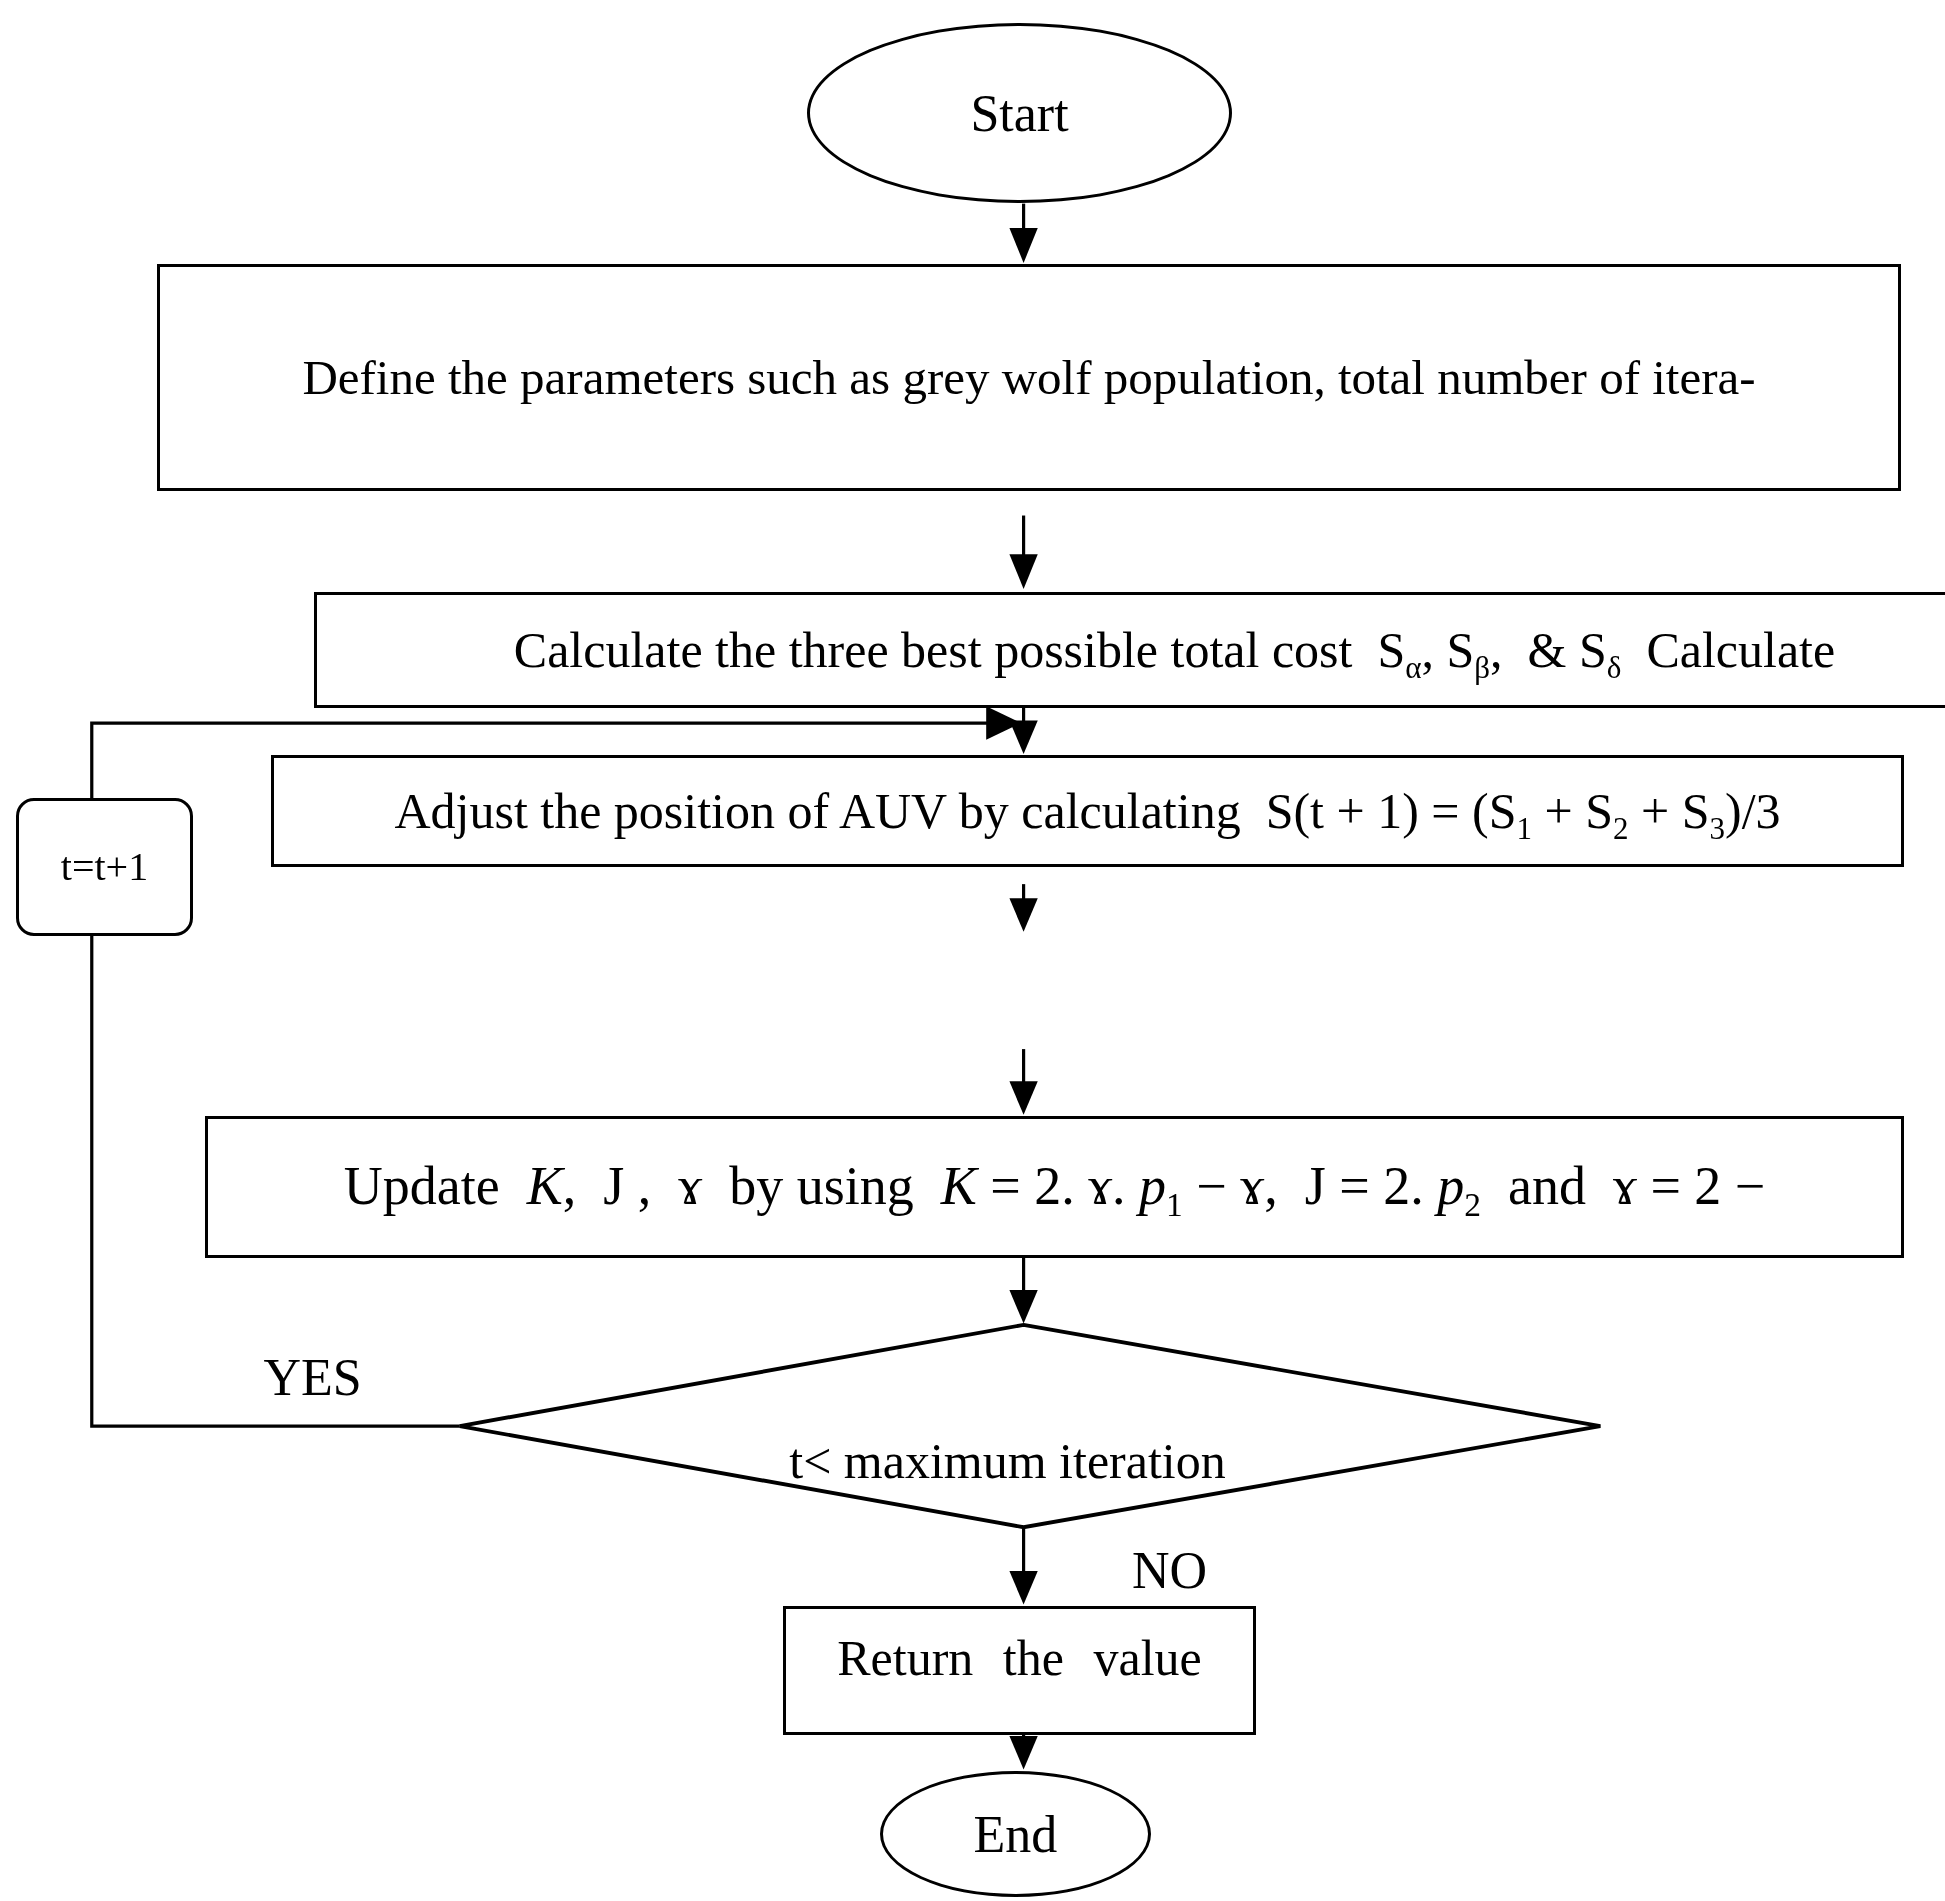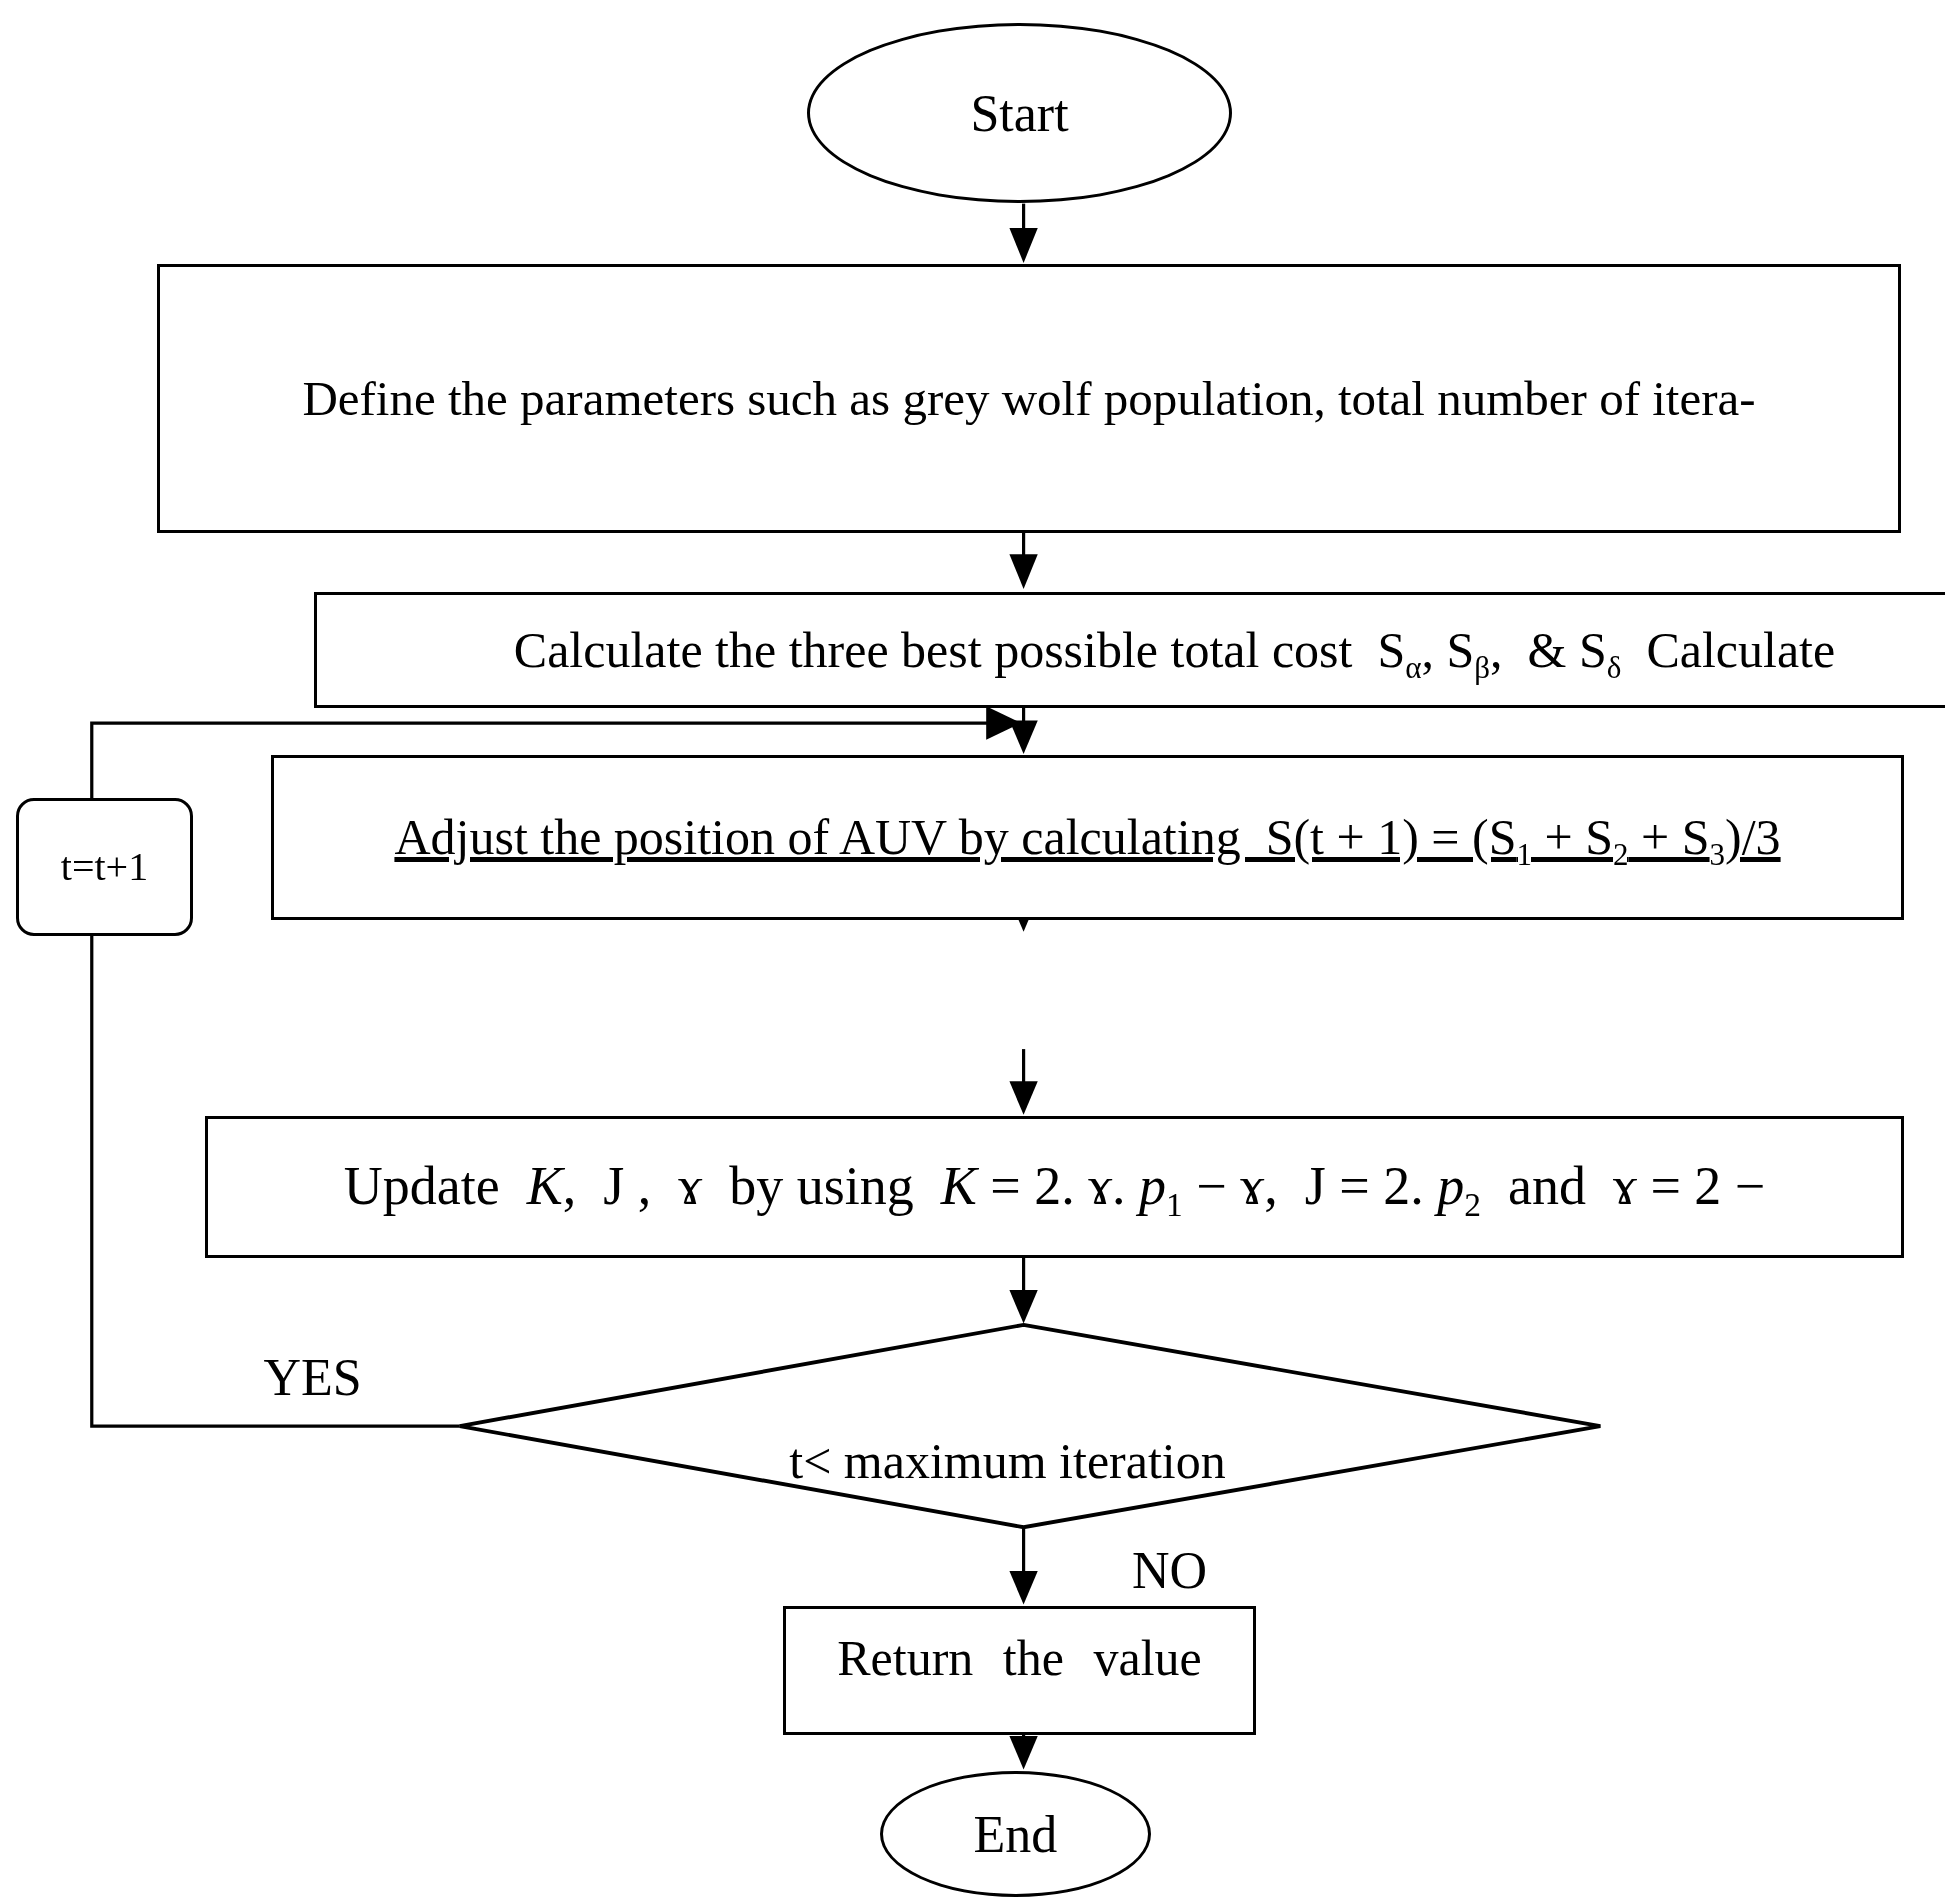--- a/index.html
+++ b/index.html
@@ -66,29 +66,29 @@
     <polygon points="1566,2438 1610,2438 1588,2490" fill="#000"></polygon>
     <polygon points="1566,2694 1610,2694 1588,2746" fill="#000"></polygon>
 
     <polygon points="1588,2056 2483,2213 1588,2370 713,2213" fill="#ffffff" stroke="#000" stroke-width="6"></polygon>
   </svg>
 
   <div class="node ellipse f80" style="left:807px;top:23px;width:425px;height:180px;">
     <span>Start</span>
   </div>
 
-  <div class="node f76" style="left:157px;top:264px;width:1744px;height:269px;gap:34px;padding:0 39px;">
+  <div class="node f76" style="left:157px;top:264px;width:1744px;height:227px;gap:34px;padding:0 39px;">
     <div class="ln">Define the parameters such as grey wolf population, total number of itera-</div>
   </div>
 
   <div class="node f78" style="left:314px;top:592px;width:1721px;height:116px;padding:0 26px;">
     <div class="ln"><span>Calculate the three best possible total cost  S</span><sub>α</sub><span>, S</span><sub>β</sub><span>,  &amp; S</span><sub>δ</sub><span>  Calculate</span></div>
   </div>
 
-  <div class="node f78" style="left:271px;top:755px;width:1633px;height:165px;padding:16px 26px;text-decoration:underline;">
+  <div class="node f78" style="left:271px;top:755px;width:1633px;height:112px;padding:16px 26px;">
     <div class="ln"><span>Adjust the position of AUV by calculating  S(t + 1) = (S</span><sub>1</sub><span> + S</span><sub>2</sub><span> + S</span><sub>3</sub><span>)/3</span></div>
   </div>
 
 
   <div class="node f84" style="left:205px;top:1116px;width:1699px;height:142px;padding:0 26px;">
     <div class="ln"><span>Update  </span><i>K</i><span>,  J ,  ɤ  by using  </span><i>K</i><span> = 2. ɤ. </span><i>p</i><sub>1</sub><span> − ɤ,  J = 2. </span><i>p</i><sub>2</sub><span>  and  ɤ = 2 −</span></div>
   </div>
 
   <div class="label f78" style="left:437px;top:1392px;width:1141px;margin-top:40px;">t&lt; maximum iteration</div>
 

